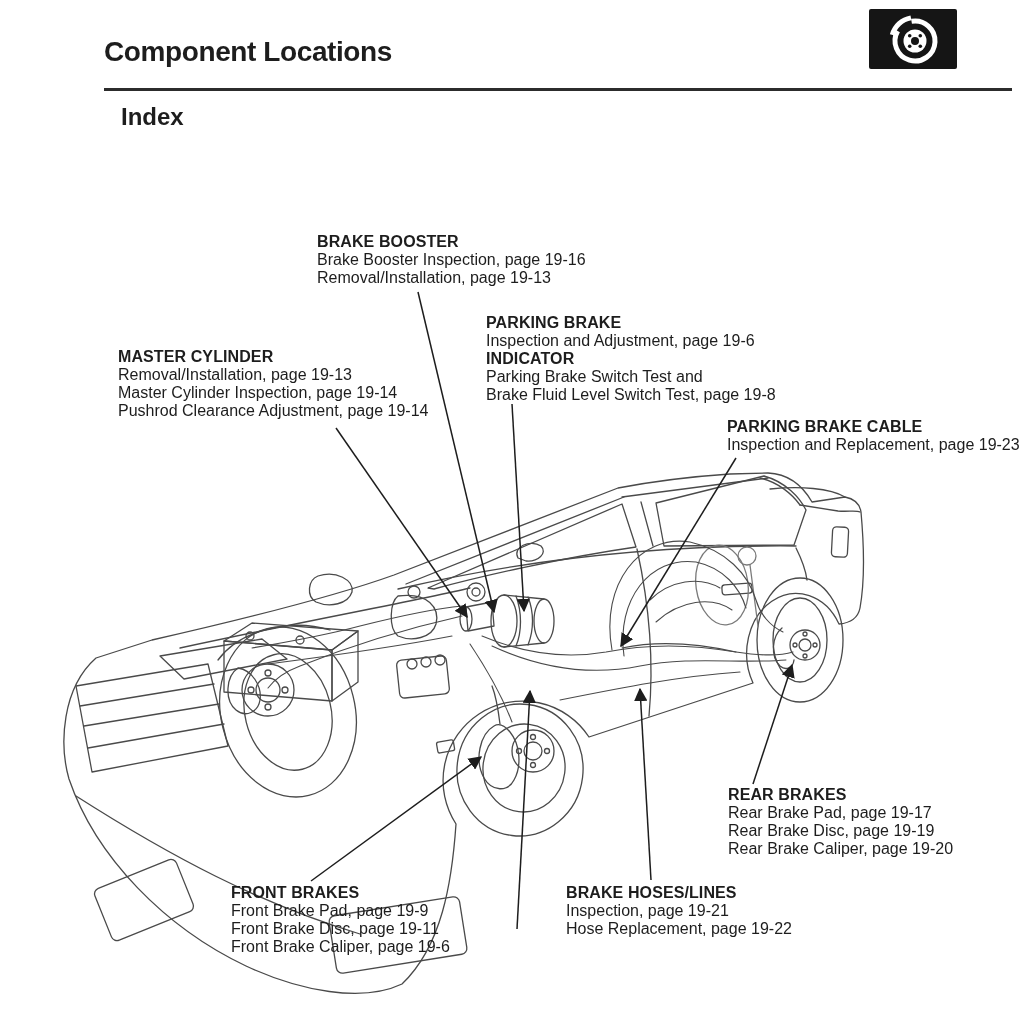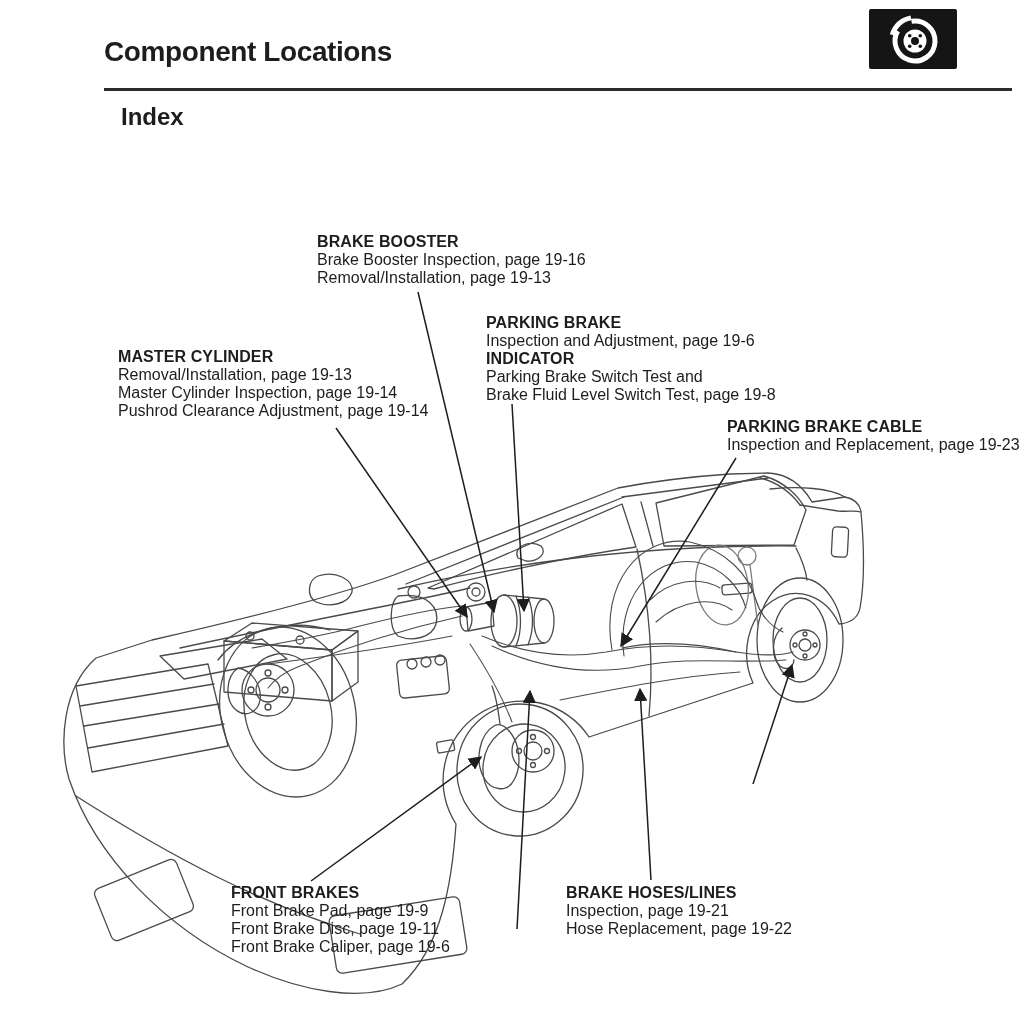--- a/index.html
+++ b/index.html
@@ -216,20 +216,26 @@
     <div>Removal/Installation, page 19-13</div>
     <div>Master Cylinder Inspection, page 19-14</div>
     <div>Pushrod Clearance Adjustment, page 19-14</div>
   </div>
 
   <div class="co" style="left:699px;top:418px;margin-left:28px;">
     <div class="co-h">PARKING BRAKE CABLE</div>
     <div>Inspection and Replacement, page 19-23</div>
   </div>
 
+  <div class="co" style="left:728px;top:786px;">
+    <div class="co-h">REAR BRAKES</div>
+    <div>Rear Brake Pad, page 19-17</div>
+    <div>Rear Brake Disc, page 19-19</div>
+    <div>Rear Brake Caliper, page 19-20</div>
+  </div>
 
   <div class="co" style="left:231px;top:884px;">
     <div class="co-h">FRONT BRAKES</div>
     <div>Front Brake Pad, page 19-9</div>
     <div>Front Brake Disc, page 19-11</div>
     <div>Front Brake Caliper, page 19-6</div>
   </div>
 
   <div class="co" style="left:566px;top:884px;">
     <div class="co-h">BRAKE HOSES/LINES</div>

